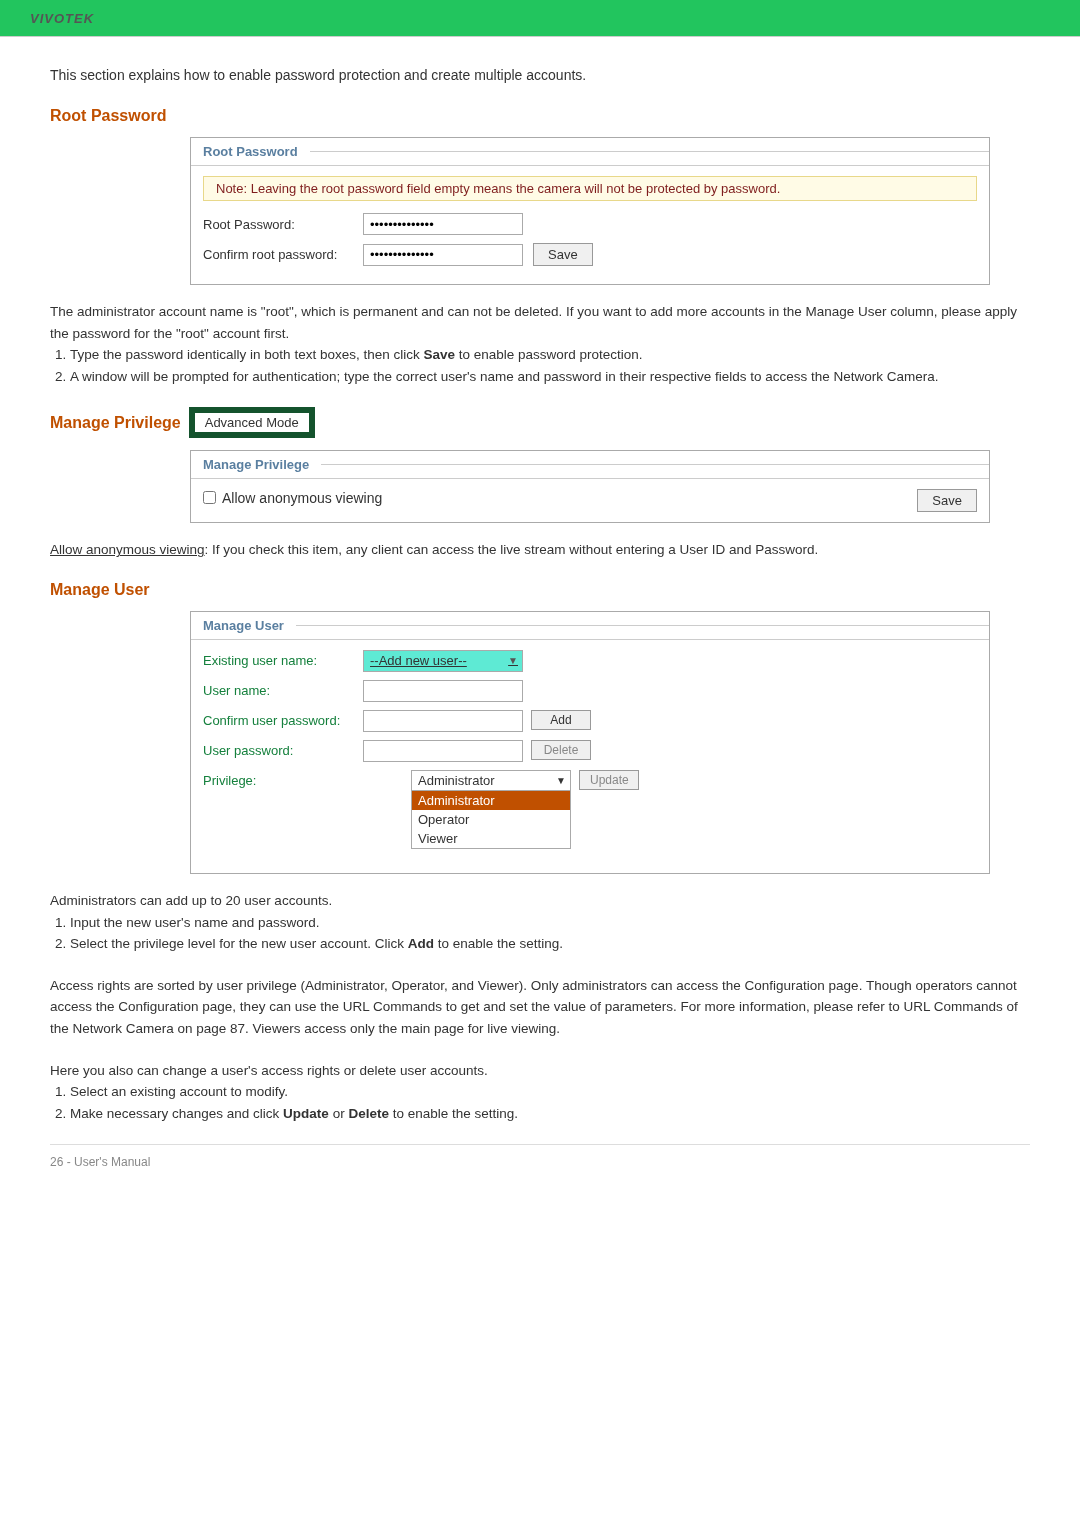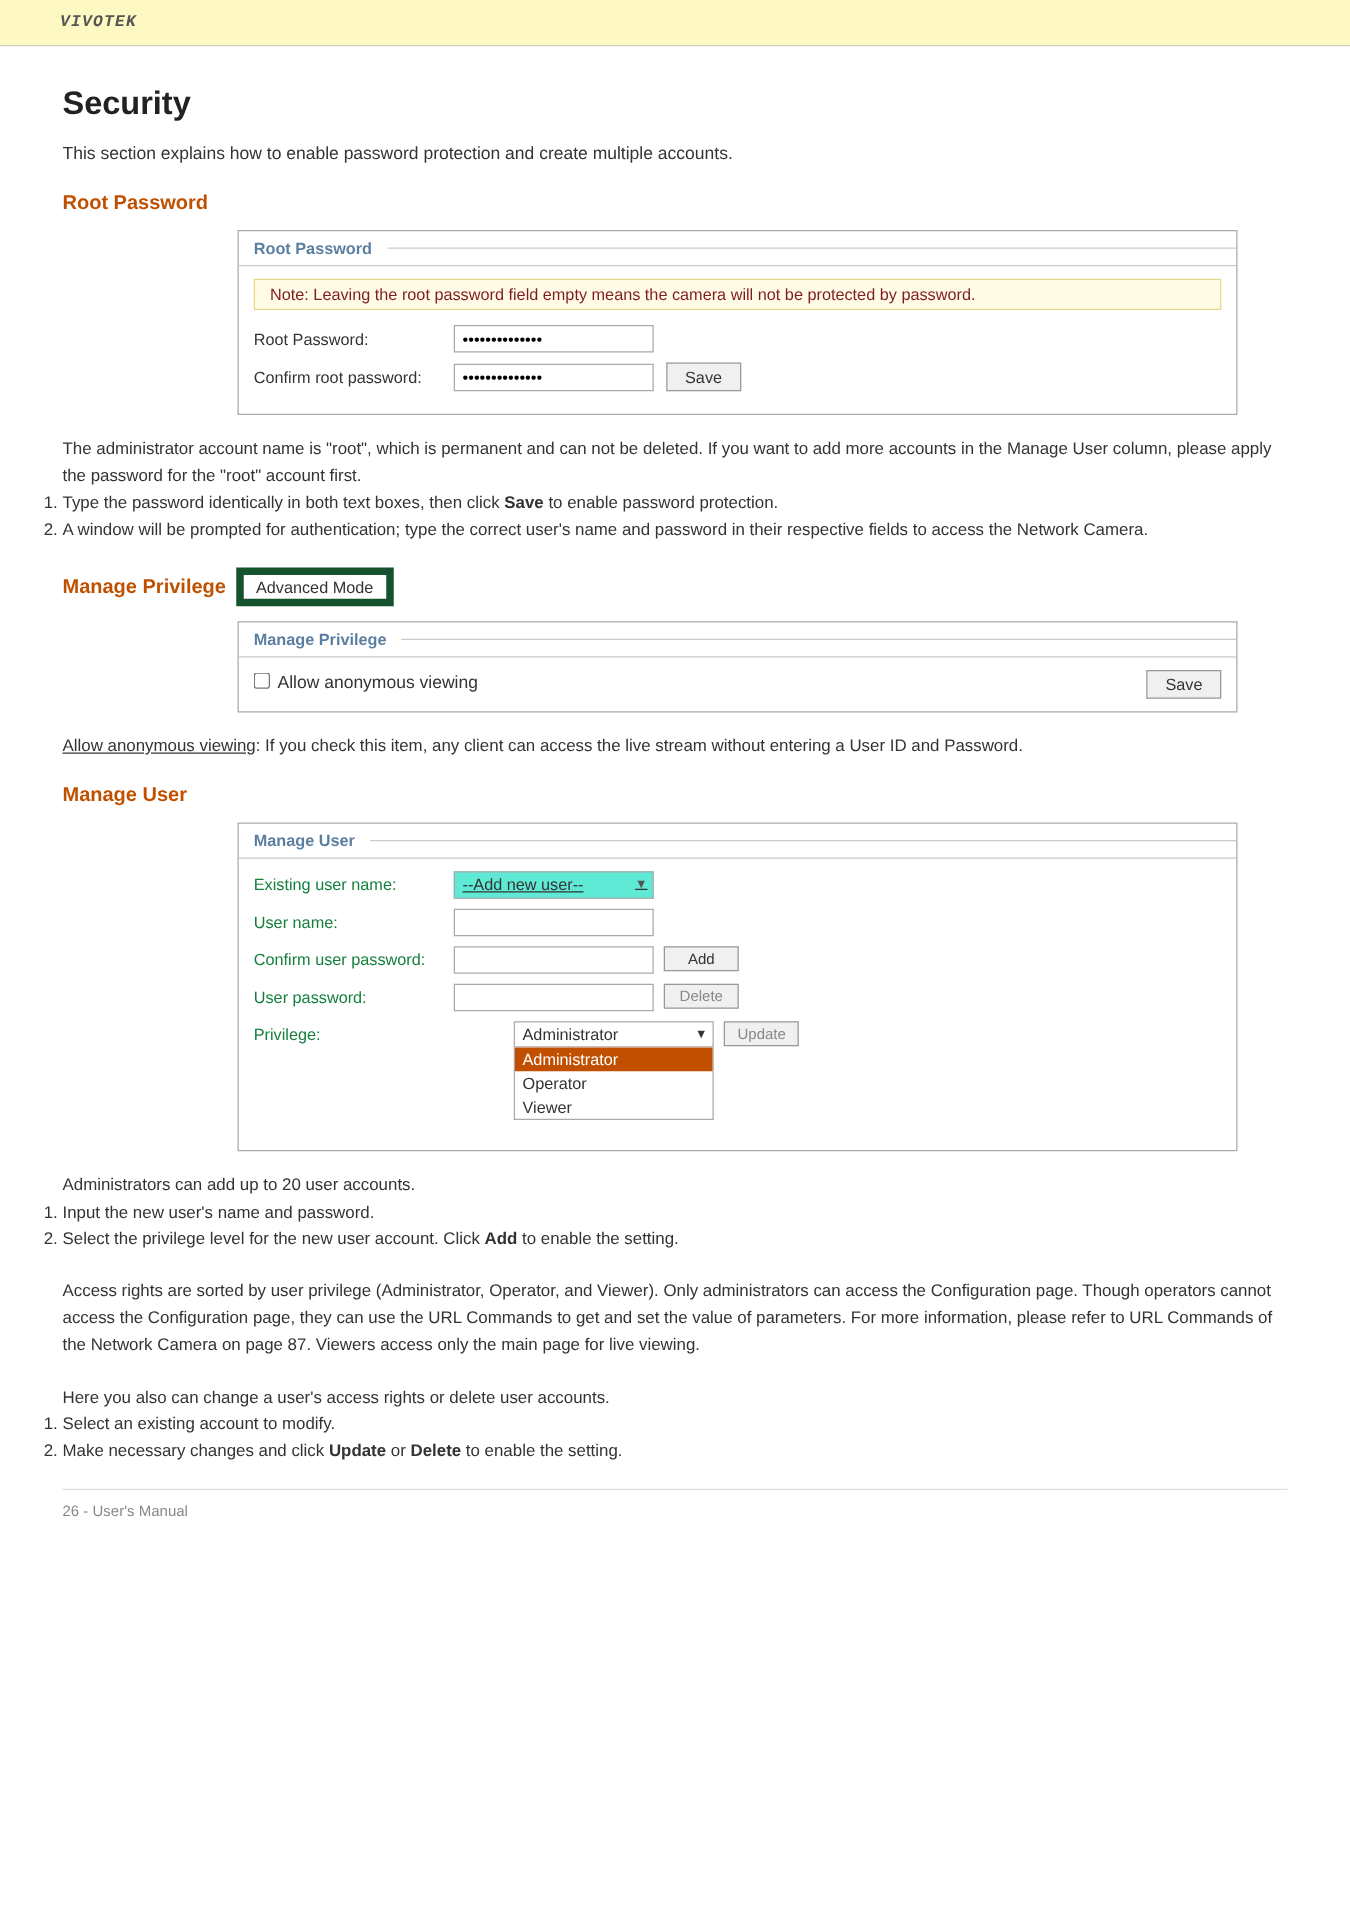--- a/index.html
+++ b/index.html
@@ -5,24 +5,23 @@
     * { box-sizing: border-box; margin: 0; padding: 0; }
     body {
       font-family: Arial, sans-serif;
       font-size: 14px;
       color: #333;
       background: #fff;
       width: 1080px;
       min-height: 1527px;
     }
     .header {
-      background: #fef9c3;
+      background: #22c55e;
       border-bottom: 1px solid #ccc;
-      padding: 10px 48px;
-      font-family: Liberation Mono, monospace;
+      padding: 10px 30px;
     }
     .header-logo {
       font-weight: bold;
       font-style: italic;
       font-size: 13px;
       color: #555;
       letter-spacing: 1px;
     }
     .content {
       padding: 30px 50px;
@@ -108,20 +107,21 @@
     .btn-save-root {
       margin-left: 10px;
     }
     .description-block {
       margin-bottom: 20px;
       font-size: 13.5px;
       line-height: 1.6;
       color: #333;
     }
     .description-block ol {
+      margin-left: 20px;
     }
     .manage-privilege-heading {
       display: flex;
       align-items: center;
       margin-bottom: 12px;
       gap: 8px;
     }
     .advanced-mode-btn {
       background: #fff;
       border: 6px solid #14532d;
@@ -242,21 +242,20 @@
     }
   </style>
 </head>
 <body>
 
 <div class="header">
   <span class="header-logo">VIVOTEK</span>
 </div>
 
 <div class="content">
-  <h1>Security</h1>
   <p class="intro-text">This section explains how to enable password protection and create multiple accounts.</p>
 
   <h2 class="section-heading">Root Password</h2>
 
   <div class="panel">
     <div class="panel-title-bar">
       <span>Root Password</span>
       <div class="panel-title-line"></div>
     </div>
     <div class="panel-body">

